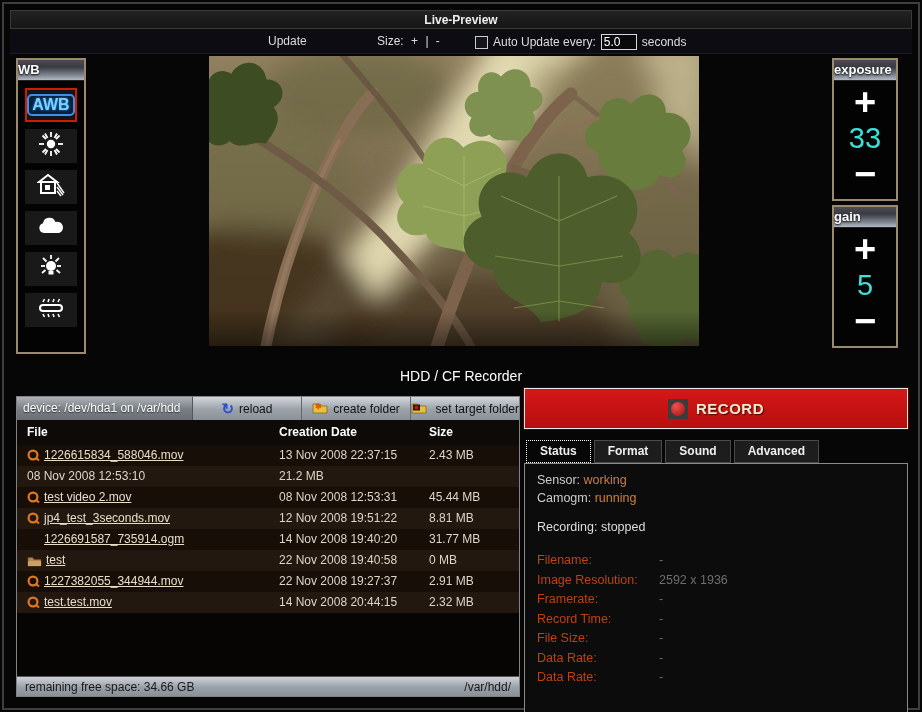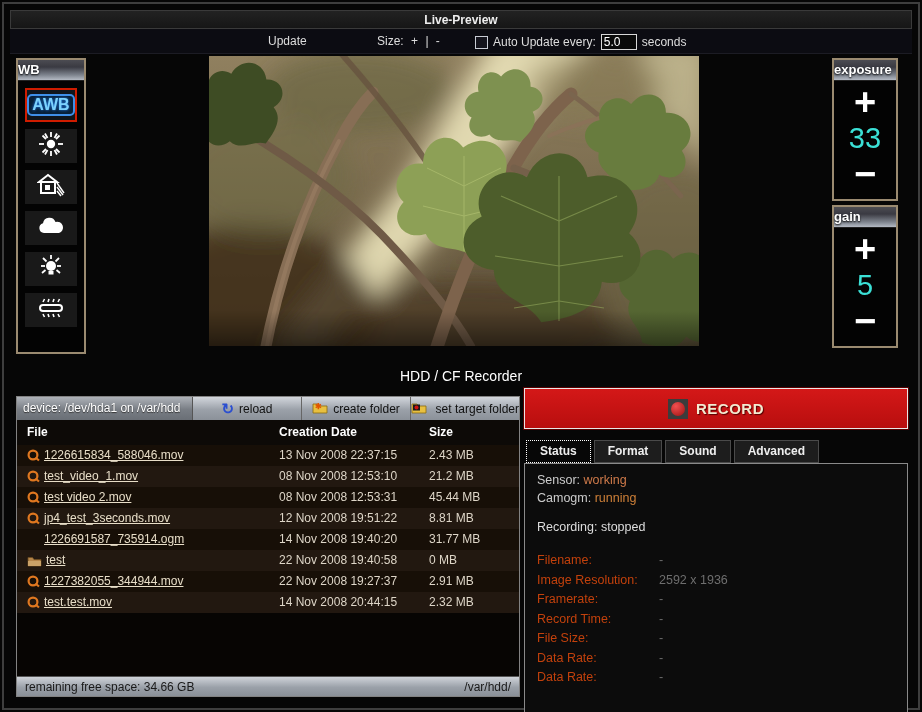--- a/index.html
+++ b/index.html
@@ -394,27 +394,20 @@
               <svg width="13" height="13" viewBox="0 0 13 13">
                 <circle cx="6" cy="6" r="4.4" fill="none" stroke="#e07820" stroke-width="2.2"></circle>
                 <line x1="8.5" y1="8.5" x2="12" y2="11.5" stroke="#e07820" stroke-width="2.2"></line>
               </svg>
               <span class="file-link">1226615834_588046.mov</span>
             </span>
             <span>13 Nov 2008 22:37:15</span>
             <span>2.43 MB</span>
           </div>
           <div class="ft-row">
-            <span class="file-cell">
-              <svg width="13" height="13" viewBox="0 0 13 13">
-                <circle cx="6" cy="6" r="4.4" fill="none" stroke="#e07820" stroke-width="2.2"></circle>
-                <line x1="8.5" y1="8.5" x2="12" y2="11.5" stroke="#e07820" stroke-width="2.2"></line>
-              </svg>
-              <span class="file-link">test_video_1.mov</span>
-            </span>
             <span>08 Nov 2008 12:53:10</span>
             <span>21.2 MB</span>
           </div>
           <div class="ft-row">
             <span class="file-cell">
               <svg width="13" height="13" viewBox="0 0 13 13">
                 <circle cx="6" cy="6" r="4.4" fill="none" stroke="#e07820" stroke-width="2.2"></circle>
                 <line x1="8.5" y1="8.5" x2="12" y2="11.5" stroke="#e07820" stroke-width="2.2"></line>
               </svg>
               <span class="file-link">test video 2.mov</span>

